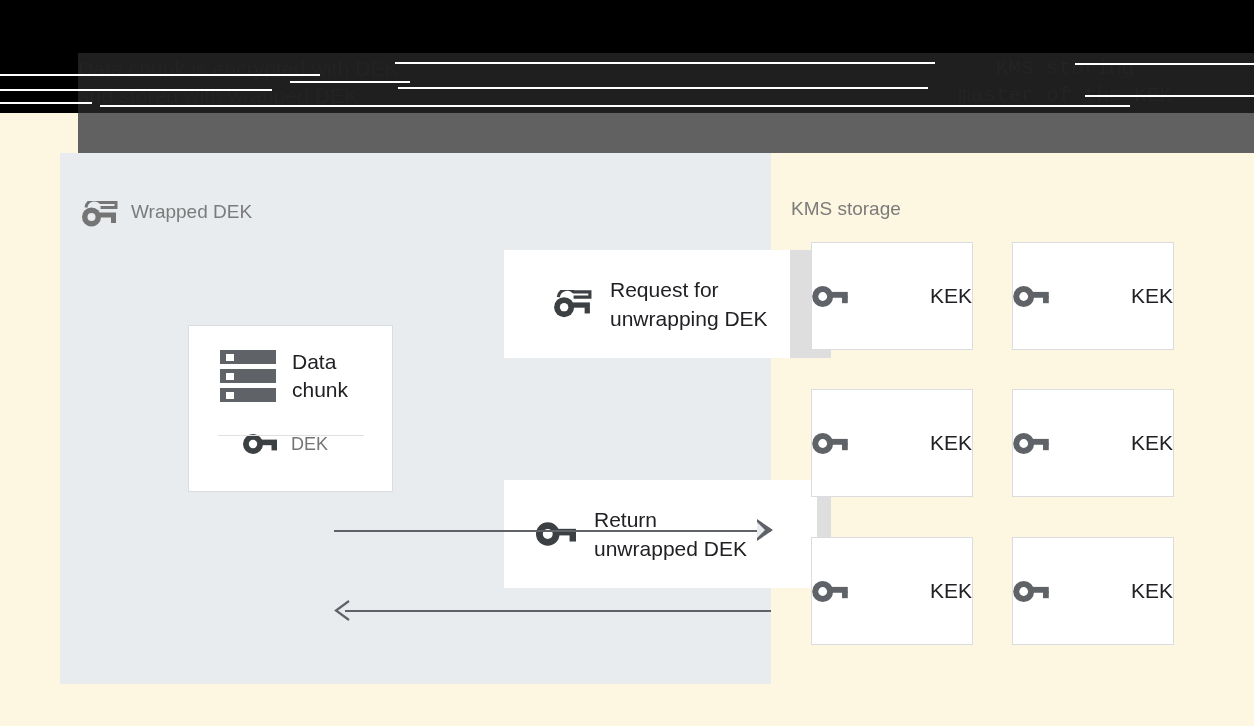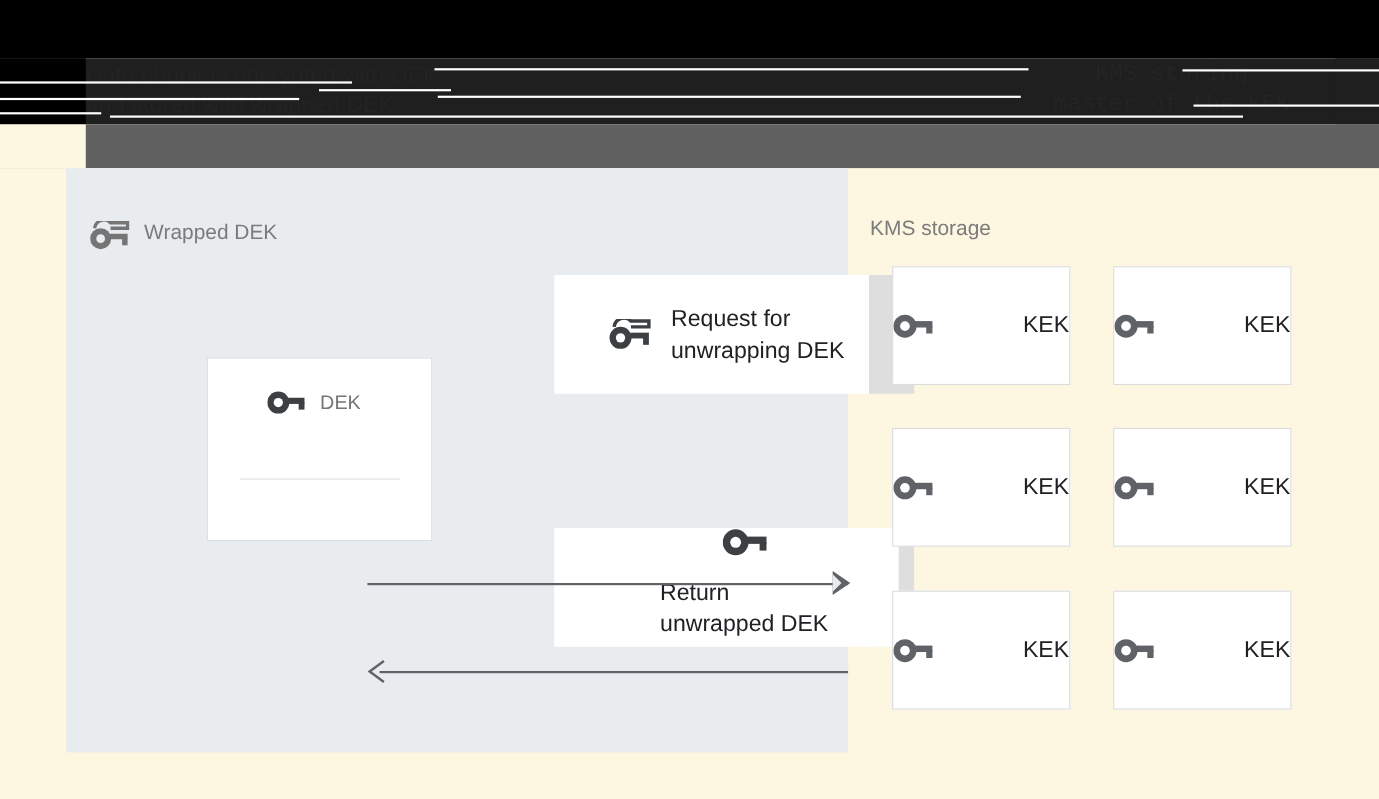--- a/index.html
+++ b/index.html
@@ -152,21 +152,20 @@
   }
   .shadow-request {
     left: 730px; top: 97px;
     width: 41px; height: 108px;
   }
   .card-return {
     left: 444px; top: 327px;
     width: 313px; height: 108px;
     padding-left: 32px;
     gap: 18px;
-    flex-direction: column;
   }
   .shadow-return {
     left: 730px; top: 327px;
     width: 41px; height: 108px;
   }
   .card-text {
     color: #202124;
     font-size: 21px;
     line-height: 29px;
     white-space: pre-line;
@@ -298,20 +297,34 @@
           <circle cx="11.5" cy="16" r="9.5" fill="#757575"></circle>
           <circle cx="11.5" cy="16" r="4" fill="#e8ecef"></circle>
           <rect x="20" y="11.5" width="16" height="5" fill="#757575"></rect>
           <rect x="31" y="16" width="5" height="6" fill="#757575"></rect>
         </svg>
       </span>
       <span class="panel-title">Wrapped DEK</span>
     </div>
 
     <div class="card card-chunk">
+      <div class="chunk-top">
+        <span class="icon">
+          <svg width="56" height="54" viewBox="0 0 56 54">
+            <rect x="0" y="1" width="56" height="14" fill="#5f6368"></rect>
+            <rect x="6" y="5" width="8" height="7" fill="#ffffff"></rect>
+            <rect x="0" y="20" width="56" height="14" fill="#5f6368"></rect>
+            <rect x="6" y="24" width="8" height="7" fill="#ffffff"></rect>
+            <rect x="0" y="39" width="56" height="14" fill="#5f6368"></rect>
+            <rect x="6" y="43" width="8" height="7" fill="#ffffff"></rect>
+          </svg>
+        </span>
+        <span class="chunk-label">Data
+chunk</span>
+      </div>
       <div class="chunk-divider"></div>
       <div class="chunk-bottom">
         <span class="icon">
           <svg width="34" height="22" viewBox="0 0 34 22">
             <circle cx="10" cy="11" r="10" fill="#3c4043"></circle>
             <circle cx="10" cy="11" r="4.2" fill="#ffffff"></circle>
             <rect x="18" y="6.6" width="16" height="5.6" fill="#3c4043"></rect>
             <rect x="28.5" y="11" width="5.5" height="6.4" fill="#3c4043"></rect>
           </svg>
         </span>

